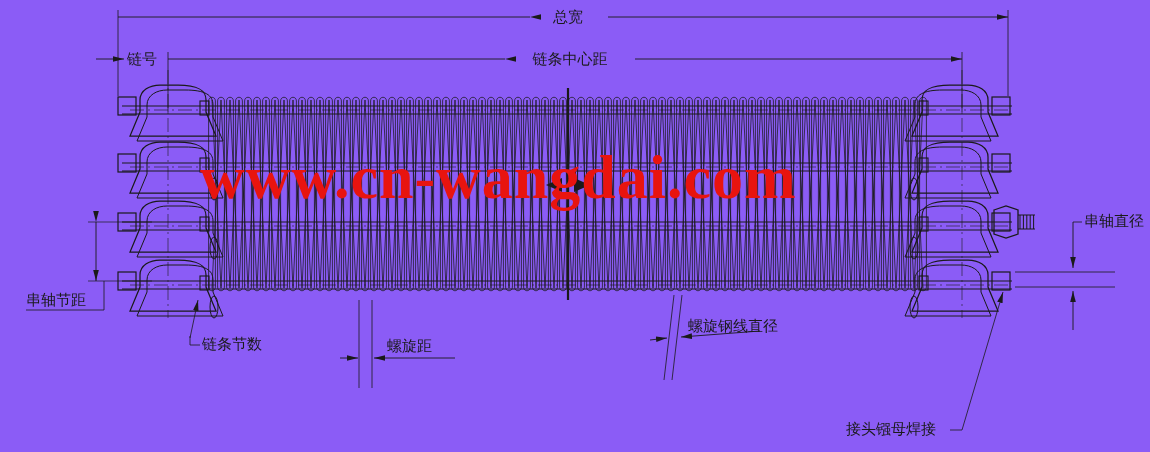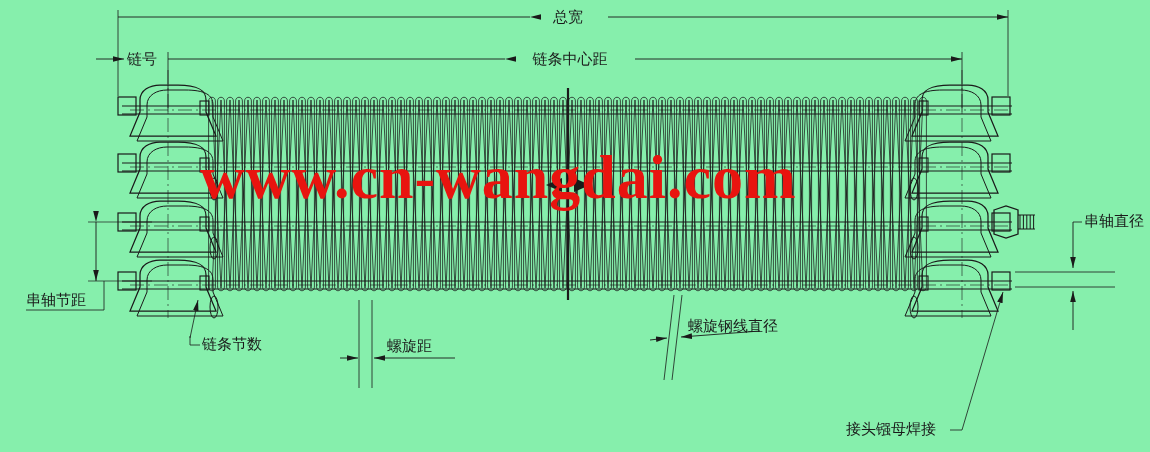--- a/index.html
+++ b/index.html
@@ -7,21 +7,21 @@
     padding: 0;
     background: #ffffff;
   }
   body {
     font-family: "Liberation Sans", "DejaVu Sans", sans-serif;
   }
   #drawing-root {
     position: relative;
     width: 1150px;
     height: 452px;
-    background: #86efac;
+    background: #8b5cf6;
     overflow: hidden;
   }
   #drawing-svg {
     position: absolute;
     left: 0;
     top: 0;
     width: 1150px;
     height: 452px;
   }
   .dim-label {

